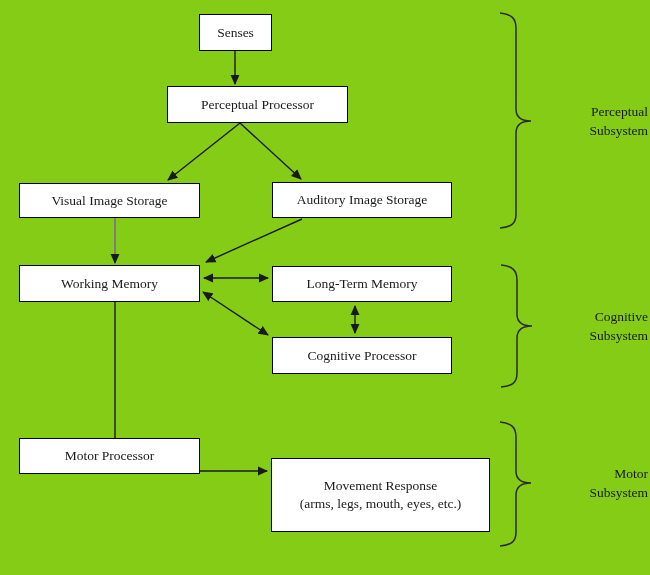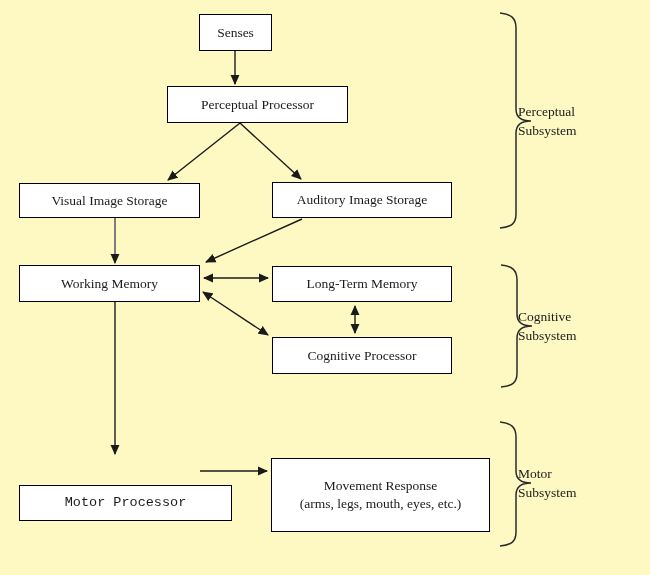--- a/index.html
+++ b/index.html
@@ -4,21 +4,21 @@
 <style>
   html, body {
     margin: 0;
     padding: 0;
     background: #ffffff;
   }
   #stage {
     position: relative;
     width: 650px;
     height: 575px;
-    background: #fef9c3;
+    background: #84cc16;
     font-family: "Liberation Serif", "DejaVu Serif", serif;
     color: #1a1a1a;
     overflow: hidden;
   }
   .node {
     position: absolute;
     box-sizing: border-box;
     border: 1px solid #000000;
     background: #ffffff;
     display: flex;
@@ -33,34 +33,34 @@
   #arrow-layer {
     position: absolute;
     left: 0;
     top: 0;
     width: 650px;
     height: 575px;
   }
   .group-label {
     position: absolute;
     width: 130px;
-    text-align: left;
+    text-align: right;
     font-size: 13.5px;
     line-height: 19px;
     white-space: nowrap;
   }
   
   #n-senses        { left: 199px; top: 14px;  width: 73px;  height: 37px; }
   #n-pp            { left: 167px; top: 86px;  width: 181px; height: 37px; }
   #n-vis           { left: 19px;  top: 183px; width: 181px; height: 35px; }
   #n-ais           { left: 272px; top: 182px; width: 180px; height: 36px; }
   #n-wm            { left: 19px;  top: 265px; width: 181px; height: 37px; }
   #n-ltm           { left: 272px; top: 266px; width: 180px; height: 36px; }
   #n-cp            { left: 272px; top: 337px; width: 180px; height: 37px; }
-  #n-mp            { left: 19px;  top: 485px; width: 213px; height: 36px; font-family: Liberation Mono, monospace; }
+  #n-mp            { left: 19px;  top: 438px; width: 181px; height: 36px; }
   #n-mr            { left: 271px; top: 458px; width: 219px; height: 74px; }
   #lbl-perceptual  { left: 518px; top: 102px; }
   #lbl-cognitive   { left: 518px; top: 307px; }
   #lbl-motor       { left: 518px; top: 464px; }
 </style>
 </head>
 <body>
 
 <div id="stage">
 

